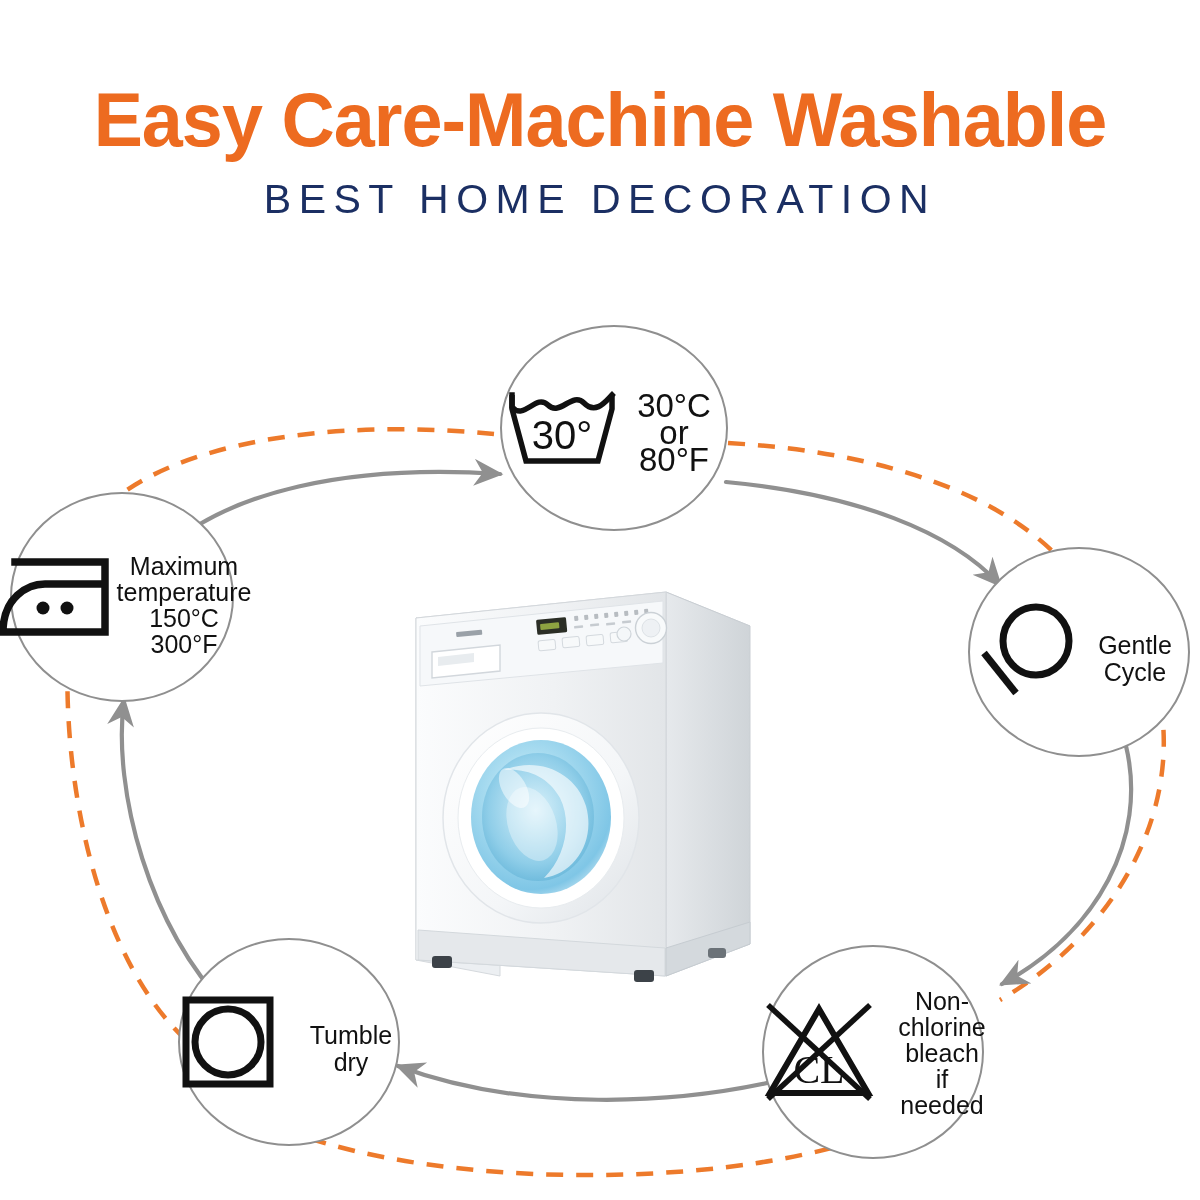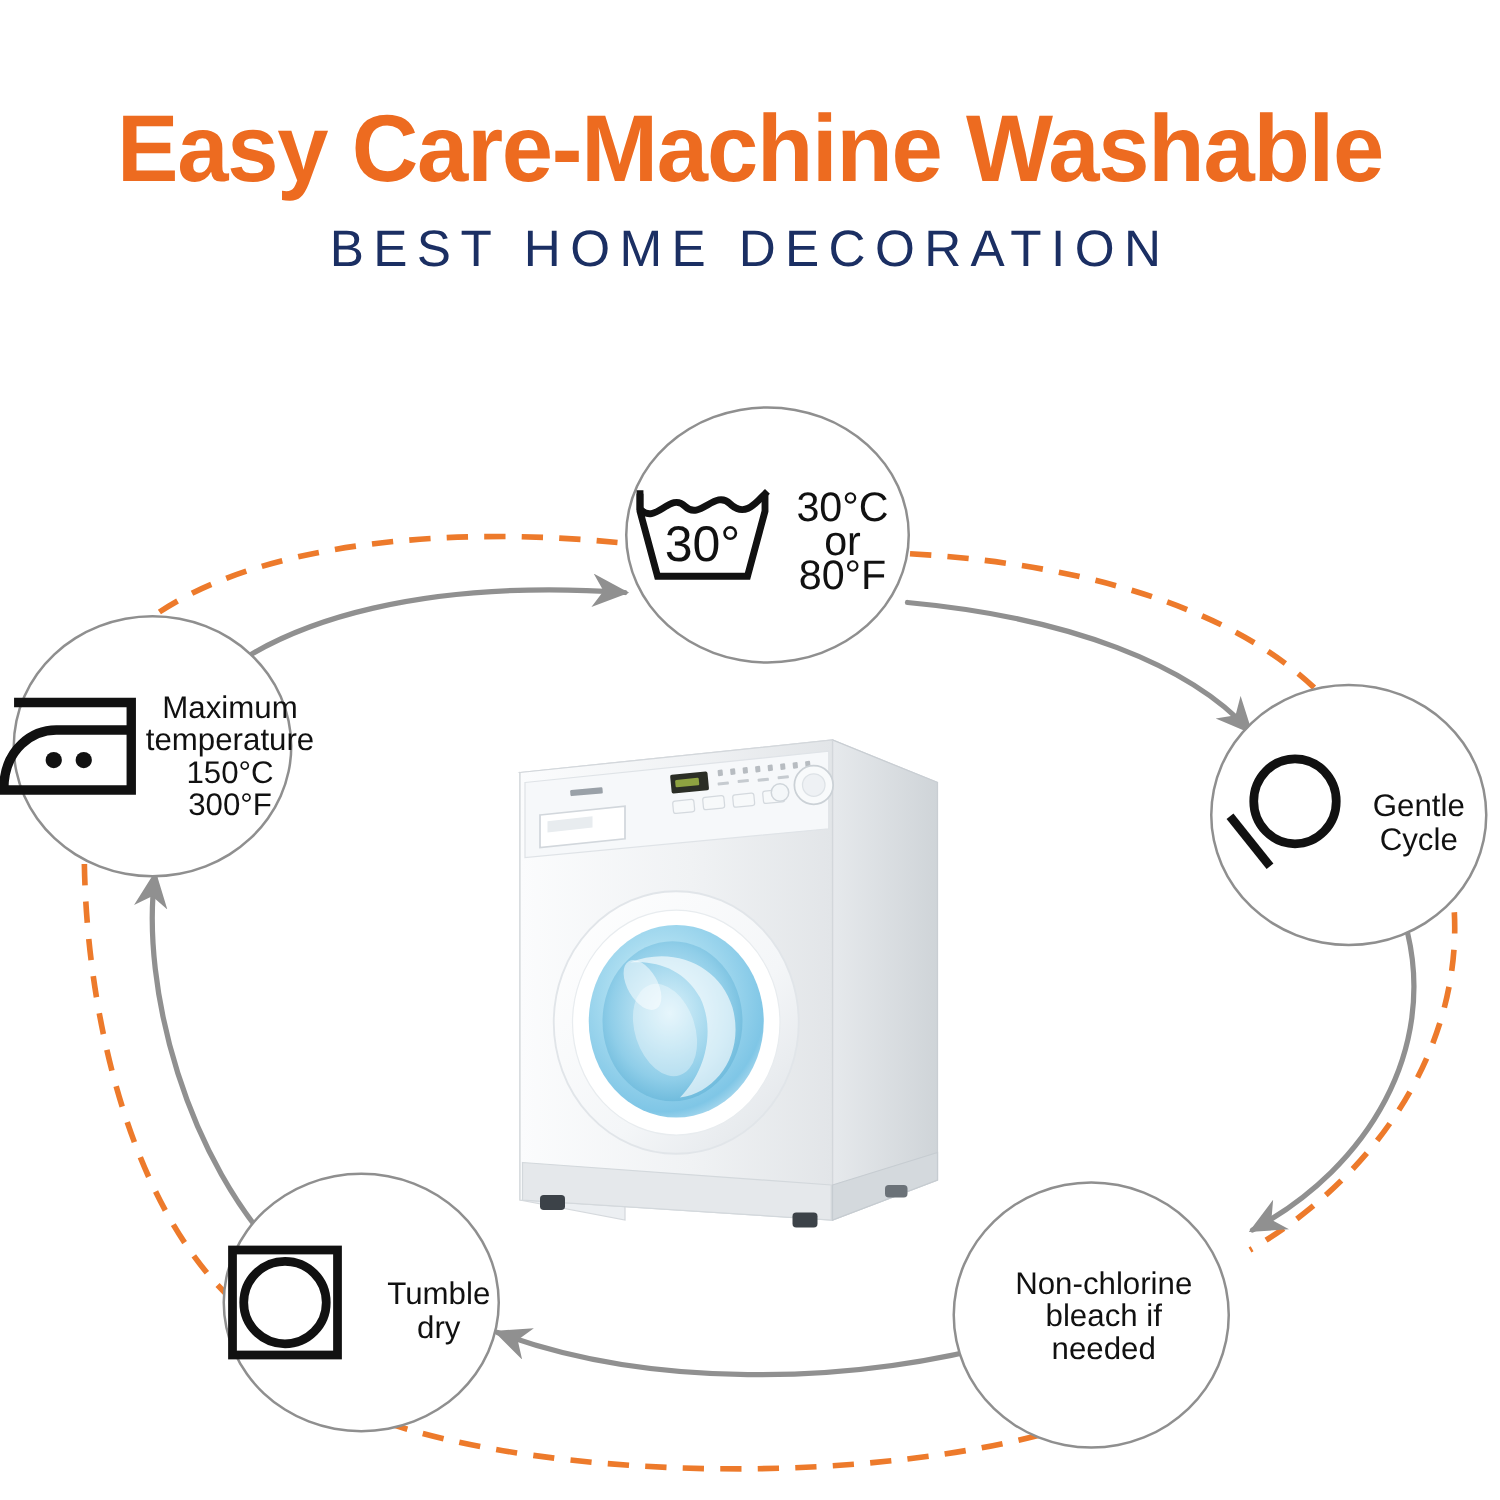--- a/index.html
+++ b/index.html
@@ -273,20 +273,28 @@
     <span class="glyph">
       <svg width="112" height="102" viewBox="0 0 112 102">
         <ellipse cx="66" cy="40" rx="33" ry="34" fill="none" stroke="#111" stroke-width="7"></ellipse>
         <line x1="14" y1="52" x2="46" y2="92" stroke="#111" stroke-width="7" stroke-linecap="butt"></line>
       </svg>
     </span>
     <span class="caption">Gentle Cycle</span>
   </div>
 
   <div class="node" id="node-bleach">
+    <span class="glyph">
+      <svg width="118" height="102" viewBox="0 0 118 102">
+        <path d="M 59,8 L 108,92 L 10,92 Z" fill="none" stroke="#111" stroke-width="6" stroke-linejoin="miter"></path>
+        <text x="59" y="82" text-anchor="middle" font-family="Liberation Serif, serif" font-size="40" font-weight="400" fill="#111">CL</text>
+        <line x1="8" y1="4" x2="110" y2="98" stroke="#111" stroke-width="5.5"></line>
+        <line x1="110" y1="4" x2="8" y2="98" stroke="#111" stroke-width="5.5"></line>
+      </svg>
+    </span>
     <span class="caption">Non-chlorine
 bleach if
 needed</span>
   </div>
 
   <div class="node" id="node-tumble">
     <span class="glyph">
       <svg width="96" height="96" viewBox="0 0 96 96">
         <rect x="6" y="6" width="84" height="84" fill="none" stroke="#111" stroke-width="7"></rect>
         <circle cx="48" cy="48" r="33" fill="none" stroke="#111" stroke-width="7"></circle>

